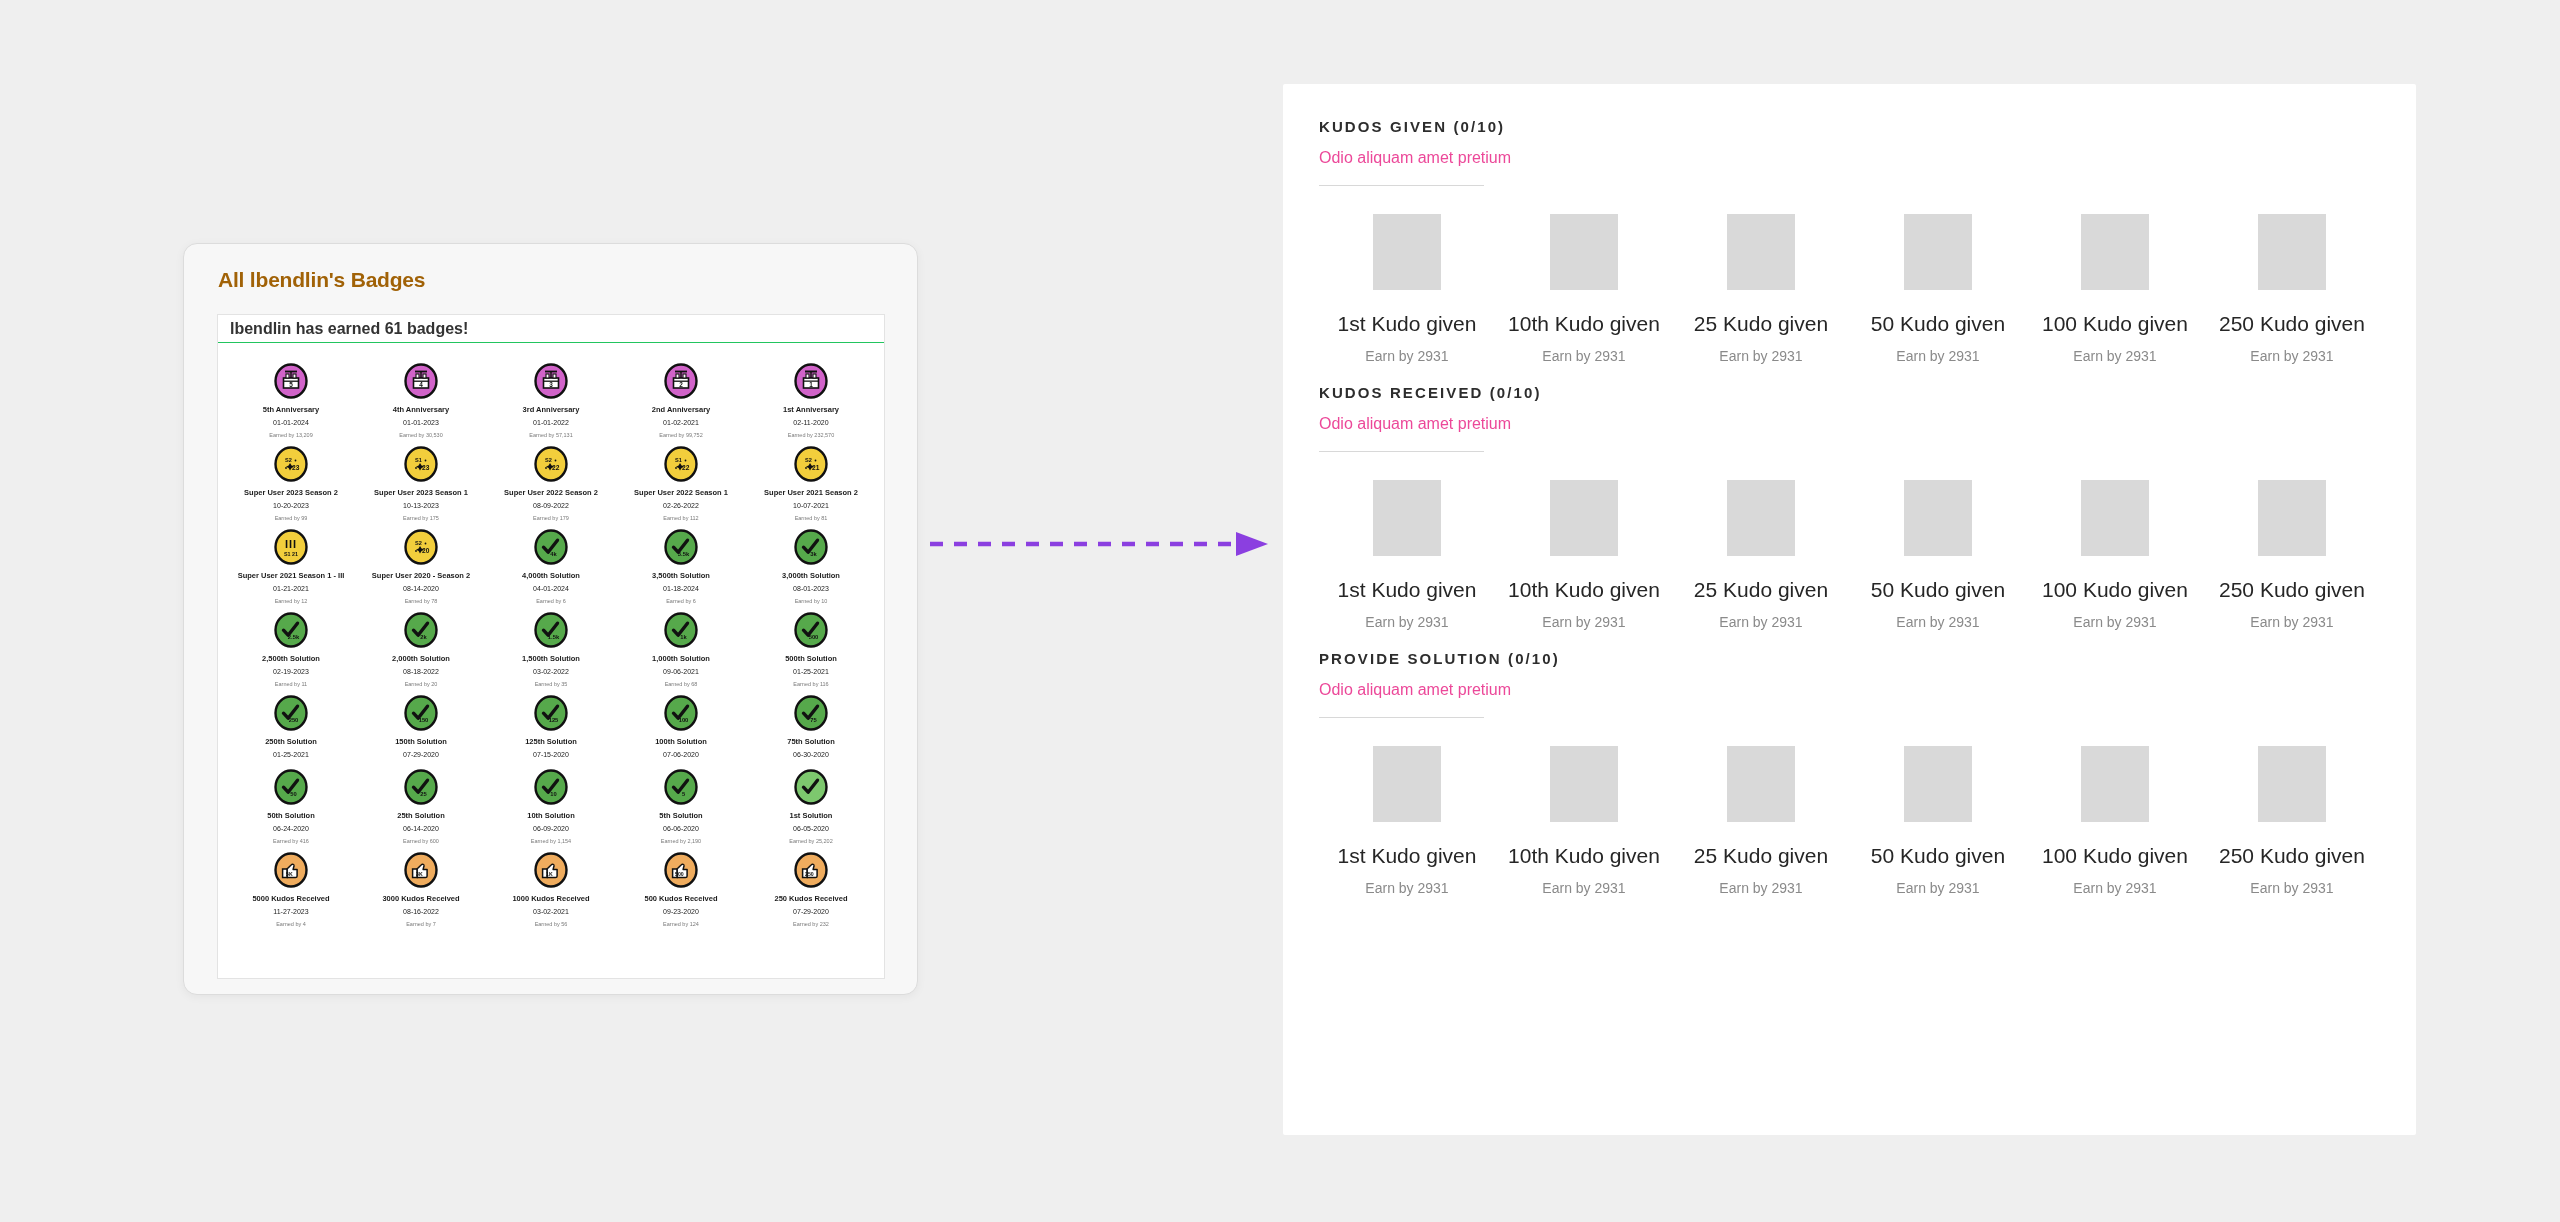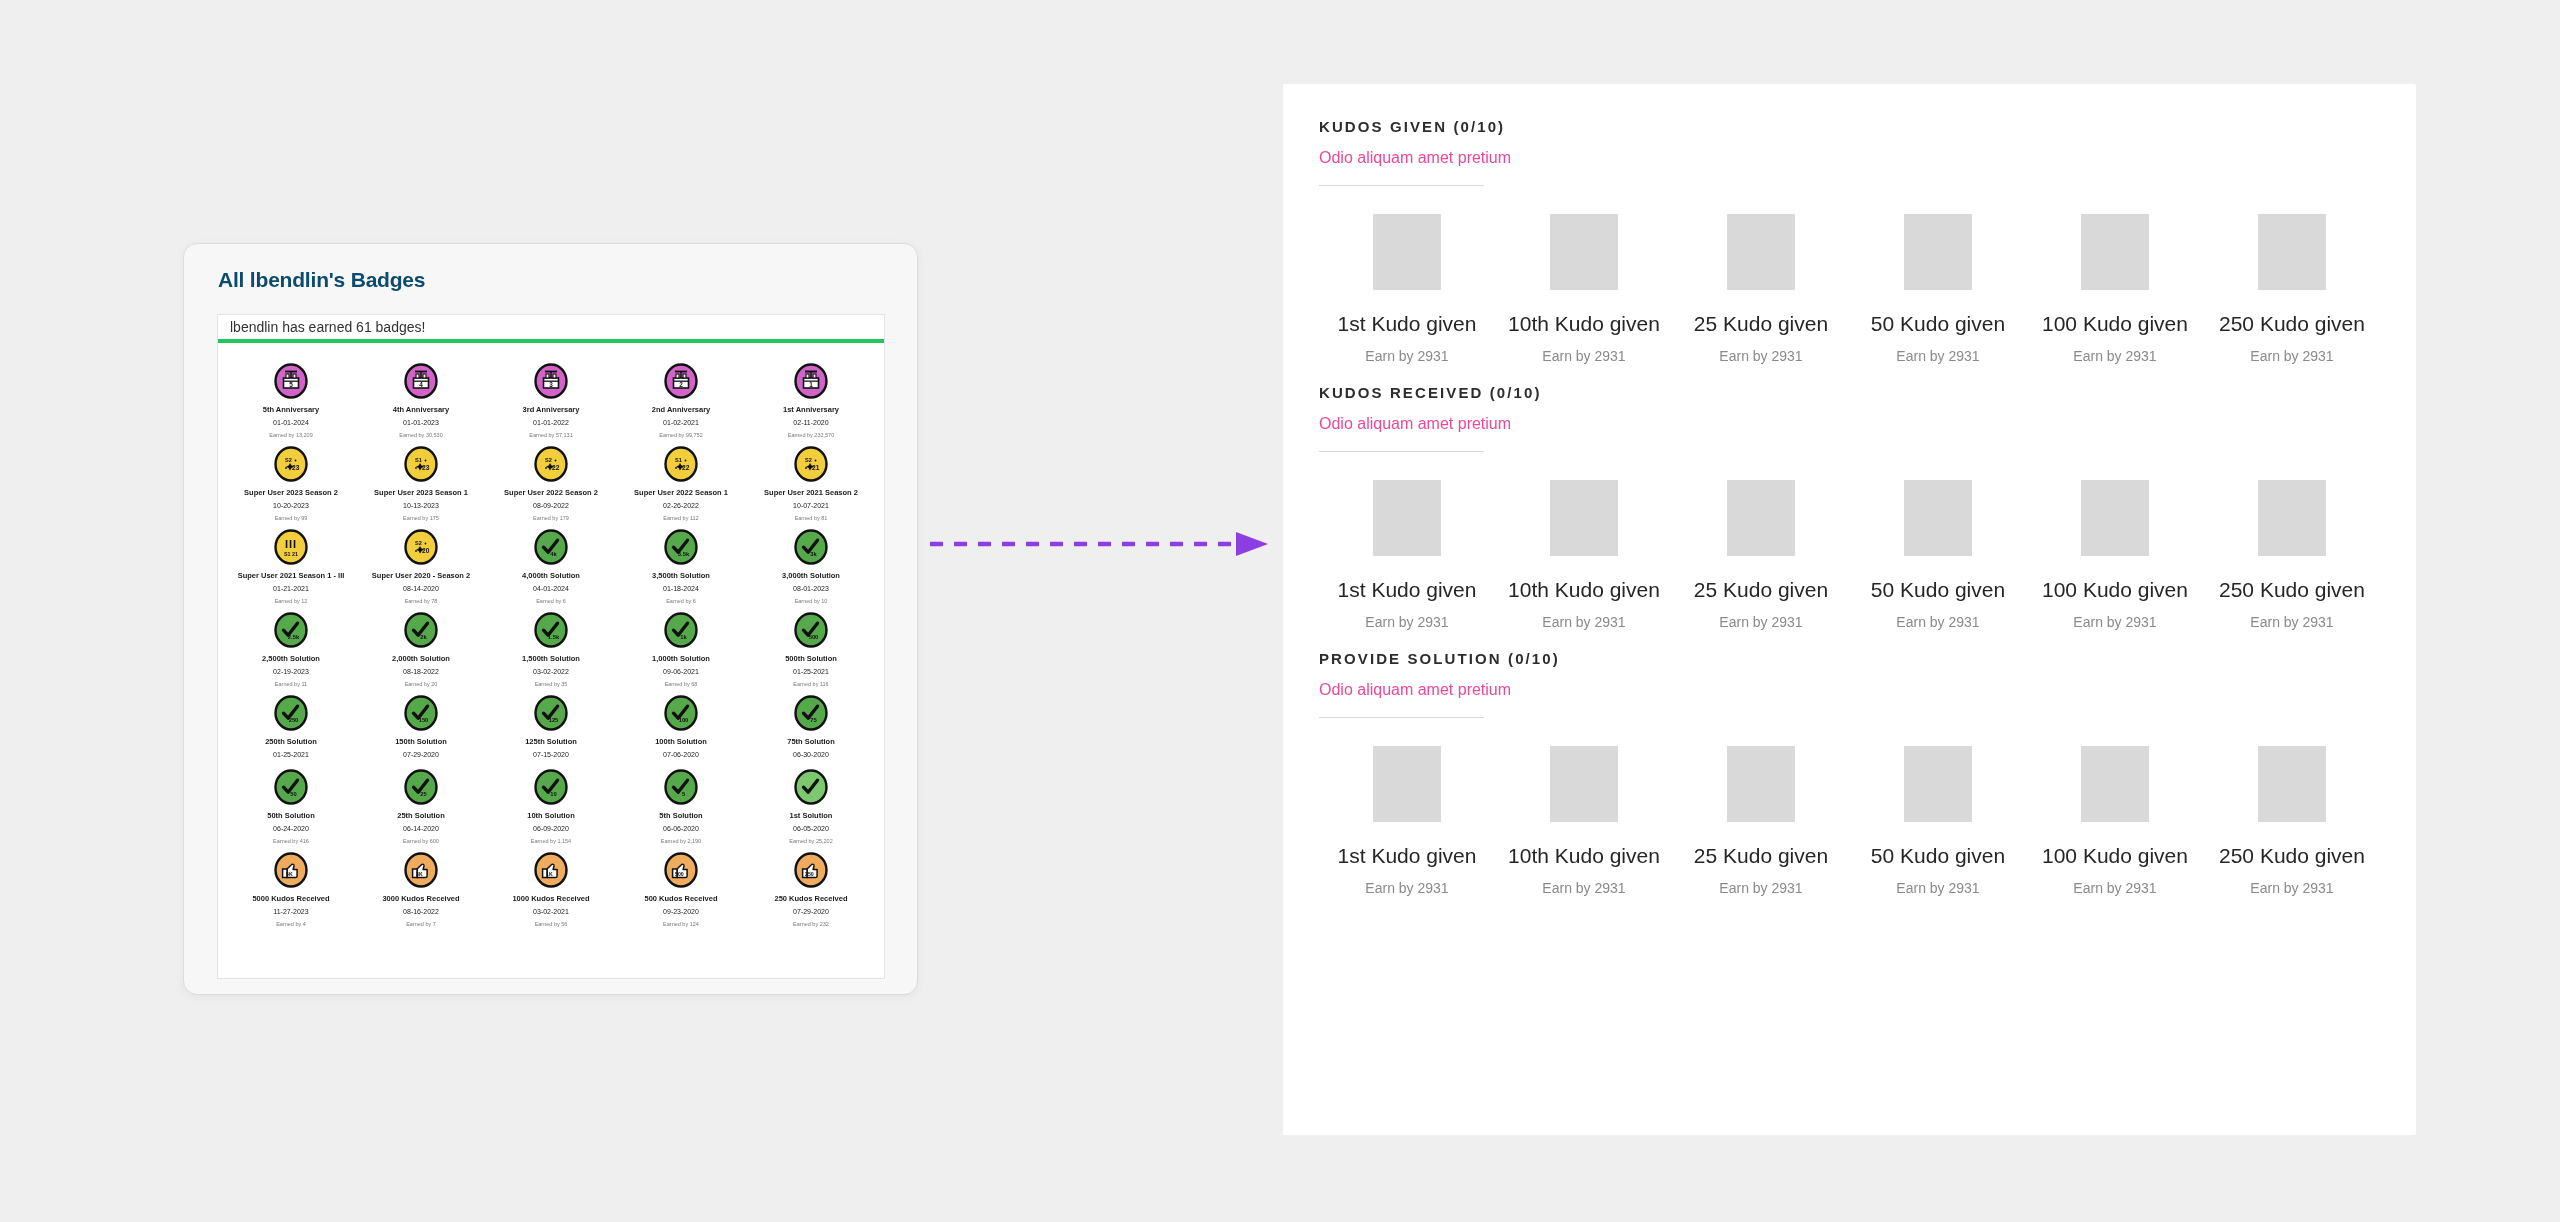--- a/index.html
+++ b/index.html
@@ -21,39 +21,39 @@
     border-radius:14px;
     box-shadow:0 2px 10px rgba(0,0,0,0.05);
     overflow:hidden;
     box-sizing:border-box;
   }
   #left-card-title{
     position:absolute;
     left:34px; top:24px;
     font-size:21px;
     font-weight:bold;
-    color:#0c4a6e;
+    color:#a16207;
     letter-spacing:-0.2px;
   }
   #badges-panel{
     position:absolute;
     left:33px; top:70px;
     width:668px; height:665px;
     background:#FFFFFF;
     border:1px solid #E3E3E3;
     box-sizing:border-box;
     overflow:hidden;
   }
   #badges-panel-header{
     height:28px;
-    border-bottom:4px solid #22c55e;
+    border-bottom:1px solid #22c55e;
     display:flex; align-items:center;
     padding-left:12px;
-    font-size:14px;
-    font-weight:normal;
+    font-size:16px;
+    font-weight:bold;
     color:#333;
     box-sizing:border-box;
   }
   #badges-grid{
     display:grid;
     grid-template-columns:repeat(5,1fr);
     padding:14px 8px 0 8px;
   }
   .badge-cell{
     display:flex;

